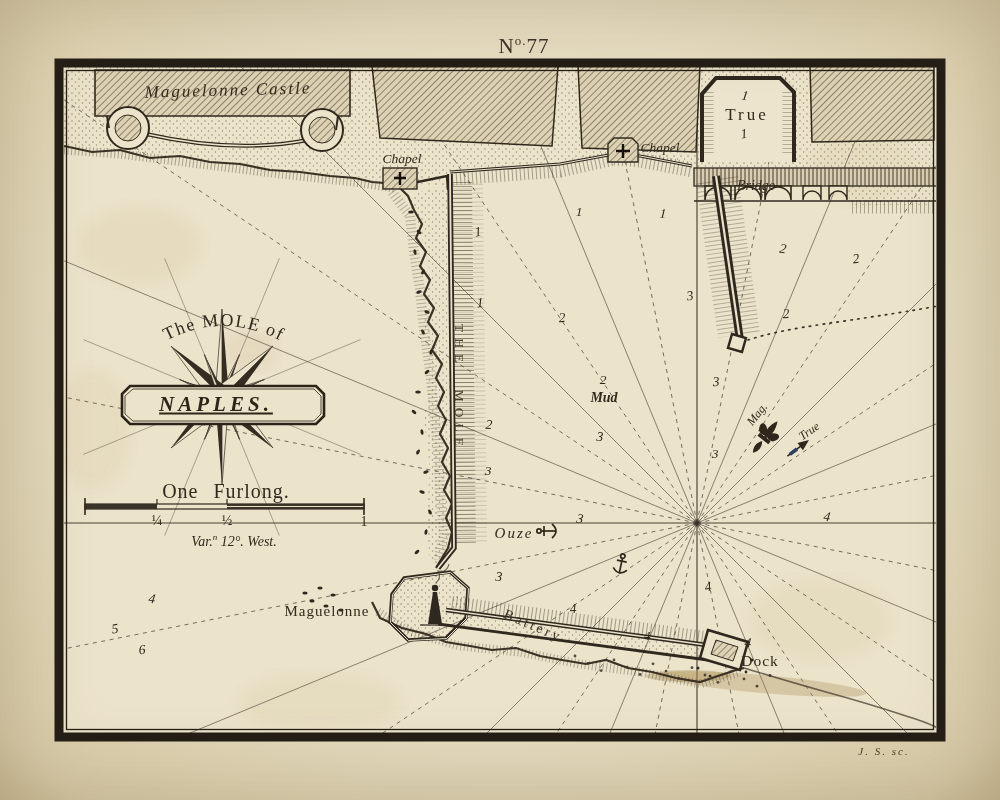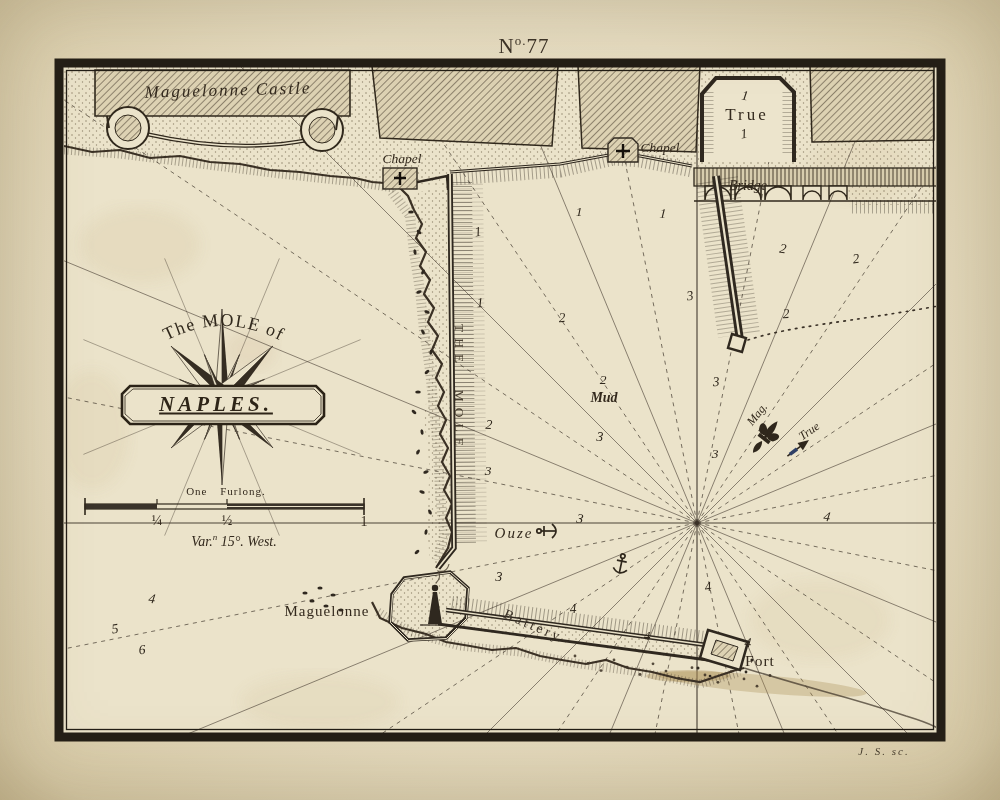--- a/index.html
+++ b/index.html
@@ -7,32 +7,32 @@
   #stage{position:relative;width:1000px;height:800px;overflow:hidden;
          background:radial-gradient(ellipse at 50% 45%, #ece3c9 0%, #e7ddc2 55%, #d9cca9 92%, #cfc09a 100%);}
   #stage:after{content:"";position:absolute;inset:0;box-shadow:inset 0 0 90px rgba(110,92,55,.30);pointer-events:none;}
   svg{position:absolute;left:0;top:0;}
   .lbl{position:absolute;transform:translate(-50%,-50%);white-space:nowrap;color:#33291d;line-height:1;}
   .plate{font-size:21px;letter-spacing:1px;color:#3a3126;}
   .plate sup{font-size:13px;}
   .castle{font-style:italic;font-size:17px;letter-spacing:2px;transform:translate(-50%,-50%) rotate(-1.5deg);}
   .chapel{font-style:italic;font-size:13.5px;}
   .dock{font-size:17px;letter-spacing:3px;}
-  .bridge{font-style:italic;font-size:14px;}
+  .bridge{font-style:italic;font-size:14px;margin-left:8px;}
   .road{font-size:22px;letter-spacing:13px;}
   .molev{font-size:13.5px;letter-spacing:6px;word-spacing:12px;transform:translate(-50%,-50%) rotate(90deg);color:#4a4031;}
   .small-it{font-style:italic;font-size:14px;}
   .ouze{font-style:italic;font-size:15px;letter-spacing:2px;}
   .mag{font-style:italic;font-size:12px;transform:translate(-50%,-50%) rotate(-51deg);}
   .true{font-style:italic;font-size:12px;transform:translate(-50%,-50%) rotate(-35deg);}
   .lighthouse{font-size:15px;letter-spacing:1px;}
   .battery{font-size:14px;letter-spacing:3px;transform:translate(-50%,-50%) rotate(23deg);color:#3a3126;}
   .fort{font-size:15.5px;letter-spacing:1px;}
   .naples{font-style:italic;font-size:21px;letter-spacing:4px;font-weight:bold;color:#2e2518;}
-  .furlong{font-size:11px;word-spacing:9px;letter-spacing:1px;}
+  .furlong{font-size:20px;word-spacing:9px;letter-spacing:1px;}
   .frac{font-size:14px;}
   .variation{font-style:italic;font-size:14px;}
   .variation sup{font-size:9px;}
   .sig{font-style:italic;font-size:11px;letter-spacing:2px;color:#4a4031;}
   .arcText{font-family:"Liberation Serif","DejaVu Serif",serif;font-size:18px;letter-spacing:1.5px;fill:#30281c;}
   .snd{position:absolute;transform:translate(-50%,-50%);font-style:italic;font-size:13.5px;color:#2f271c;}
 </style>
 </head>
 <body>
 
@@ -371,28 +371,28 @@
 <div class="lbl chapel" style="left:660px;top:148px;">Chapel</div>
 <div class="lbl dock" style="left:747px;top:114px;">True</div>
 <div class="lbl bridge" style="left:748px;top:186px;">Bridge</div>
 <div class="lbl molev" style="left:459px;top:388px;">THE MOLE</div>
 <div class="lbl small-it" style="left:604px;top:398px;font-weight:bold;">Mud</div>
 <div class="lbl ouze" style="left:514px;top:533px;">Ouze</div>
 <div class="lbl mag" style="left:757px;top:414px;">Mag.</div>
 <div class="lbl true" style="left:809px;top:431px;">True</div>
 <div class="lbl lighthouse" style="left:327px;top:611px;">Maguelonne</div>
 <div class="lbl battery" style="left:533px;top:626px;">Battery</div>
-<div class="lbl fort" style="left:760px;top:661px;">Fort</div>
+<div class="lbl fort" style="left:760px;top:661px;">Dock</div>
 <div class="lbl naples" style="left:216px;top:404px;text-decoration:underline;">NAPLES.</div>
 <div class="lbl furlong" style="left:226px;top:491px;">One Furlong.</div>
 <div class="lbl frac" style="left:157px;top:521px;">¼</div>
 <div class="lbl frac" style="left:227px;top:521px;">½</div>
 <div class="lbl frac" style="left:364px;top:522px;">1</div>
 <div class="lbl variation" style="left:234px;top:541px;">
-  <span>Var.</span><sup>n</sup>&nbsp;<span>15°. West.</span>
+  <span>Var.</span><sup>n</sup>&nbsp;<span>12°. West.</span>
 </div>
 <div class="lbl sig" style="left:884px;top:751px;">J. S. sc.</div>
 
 <div id="soundingsLayer">
       <div class="snd" style="left: 478px; top: 232px; transform: translate(-50%, -50%) rotate(-8deg);">1</div>
       <div class="snd" style="left: 480px; top: 303px; transform: translate(-50%, -50%) rotate(-4deg);">1</div>
       <div class="snd" style="left: 579px; top: 212px; transform: translate(-50%, -50%) rotate(0deg);">1</div>
       <div class="snd" style="left: 663px; top: 214px; transform: translate(-50%, -50%) rotate(4deg);">1</div>
       <div class="snd" style="left: 745px; top: 96px; transform: translate(-50%, -50%) rotate(8deg);">1</div>
       <div class="snd" style="left: 744px; top: 134px; transform: translate(-50%, -50%) rotate(-8deg);">1</div>

